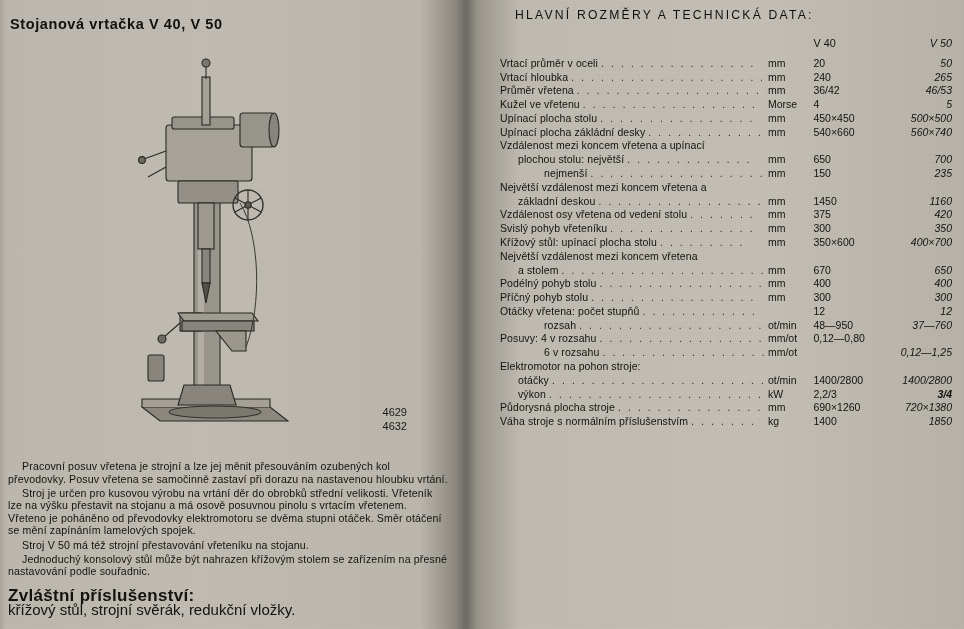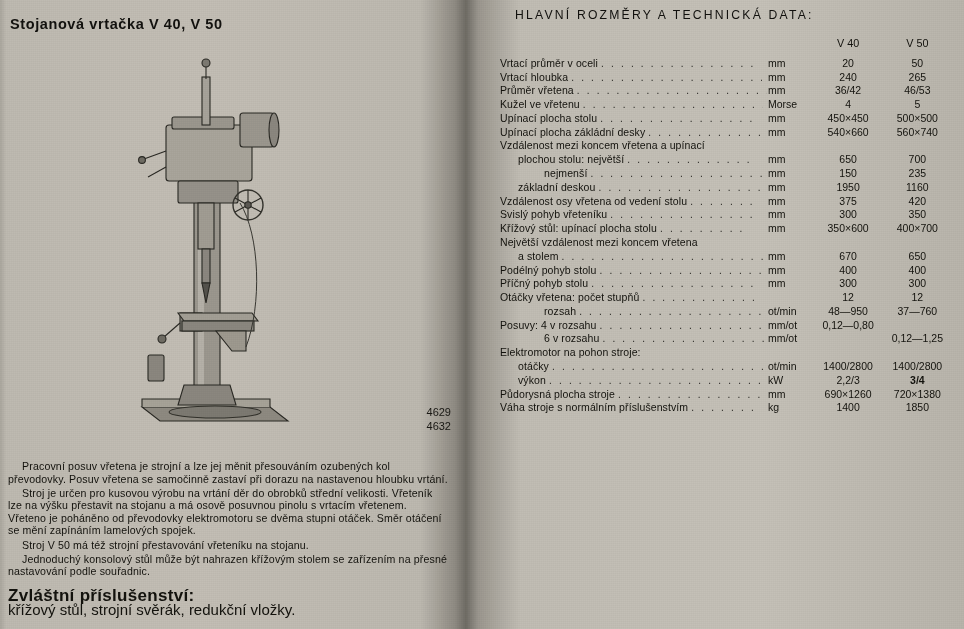--- a/index.html
+++ b/index.html
@@ -22,21 +22,21 @@
         #c4c0b7 760px, #b8b4ab 964px);
     filter:contrast(1.02);
   }
   .grain{
     position:absolute;inset:0;
     background-image:
       repeating-linear-gradient(0deg, rgba(255,255,255,0.035) 0 1px, rgba(0,0,0,0.03) 1px 2px),
       repeating-linear-gradient(90deg, rgba(255,255,255,0.02) 0 1px, rgba(0,0,0,0.022) 1px 2px);
     pointer-events:none;mix-blend-mode:multiply;opacity:.55;
   }
-  .left-page{position:absolute;left:0;top:0;width:455px;height:590px;padding-left:44px;}
+  .left-page{position:absolute;left:0;top:0;width:455px;height:590px;}
   .right-page{position:absolute;left:478px;top:0;width:486px;height:629px;}
 
   
   .doc-title{
     position:absolute;left:10px;top:16px;
     font-size:14.5px;font-weight:bold;letter-spacing:.6px;
     color:#141310;
   }
   .machine-figure{
     position:absolute;left:120px;top:55px;width:200px;height:390px;
@@ -78,22 +78,22 @@
   .c-label .ind2{display:inline-block;width:44px;}
   .dots{
     display:inline-block;
     color:#2a2925;
     letter-spacing:2.2px;
     font-size:10px;
     overflow:hidden;
     vertical-align:bottom;
   }
   .c-unit{width:48px;text-align:left;padding-left:4px;}
-  .c-v40{width:72px;text-align:center;padding-right:6px;margin-top:34px;}
-  .c-v50{width:72px;text-align:center;padding-right:2px;}
+  .c-v40{width:72px;text-align:left;padding-right:6px;margin-top:34px;}
+  .c-v50{width:72px;text-align:right;padding-right:2px;font-style:italic;}
   .hdr td{padding-bottom:7px;font-size:10.8px;}
   .bold{font-weight:bold;}
 </style>
 </head>
 <body>
 
 <div id="page">
 
   <div class="left-page">
 
@@ -229,23 +229,29 @@
             <td class="c-v40">650</td>
             <td class="c-v50">700</td>
           </tr>
           <tr>
             <td class="c-label"><span class="ind2"></span><span>nejmenší</span> <span class="dots" style="width: 177.2px;">. . . . . . . . . . . . . . . . . . . . . . . . . . . . . . . . . . . . . . . . . . . . . . . . . . . . . . . . . . . . </span></td>
             <td class="c-unit">mm</td>
             <td class="c-v40">150</td>
             <td class="c-v50">235</td>
           </tr>
           <tr>
+            <td class="c-label"><span>Největší vzdálenost mezi koncem vřetena a</span></td>
+            <td class="c-unit"></td>
+            <td class="c-v40"></td>
+            <td class="c-v50"></td>
+          </tr>
+          <tr>
             <td class="c-label"><span class="ind"></span><span>základní deskou</span> <span class="dots" style="width: 167.5px;">. . . . . . . . . . . . . . . . . . . . . . . . . . . . . . . . . . . . . . . . . . . . . . . . . . . . . . . . . . . . </span></td>
             <td class="c-unit">mm</td>
-            <td class="c-v40">1950</td>
+            <td class="c-v40">1450</td>
             <td class="c-v50">1160</td>
           </tr>
           <tr>
             <td class="c-label"><span>Vzdálenost osy vřetena od vedení stolu</span> <span class="dots" style="width: 68.2px;">. . . . . . . . . . . . . . . . . . . . . . . . . . . . . . . . . . . . . . . . . . . . . . . . . . . . . . . . . . . . </span></td>
             <td class="c-unit">mm</td>
             <td class="c-v40">375</td>
             <td class="c-v50">420</td>
           </tr>
           <tr>
             <td class="c-label"><span>Svislý pohyb vřeteníku</span> <span class="dots" style="width: 149.8px;">. . . . . . . . . . . . . . . . . . . . . . . . . . . . . . . . . . . . . . . . . . . . . . . . . . . . . . . . . . . . </span></td>

